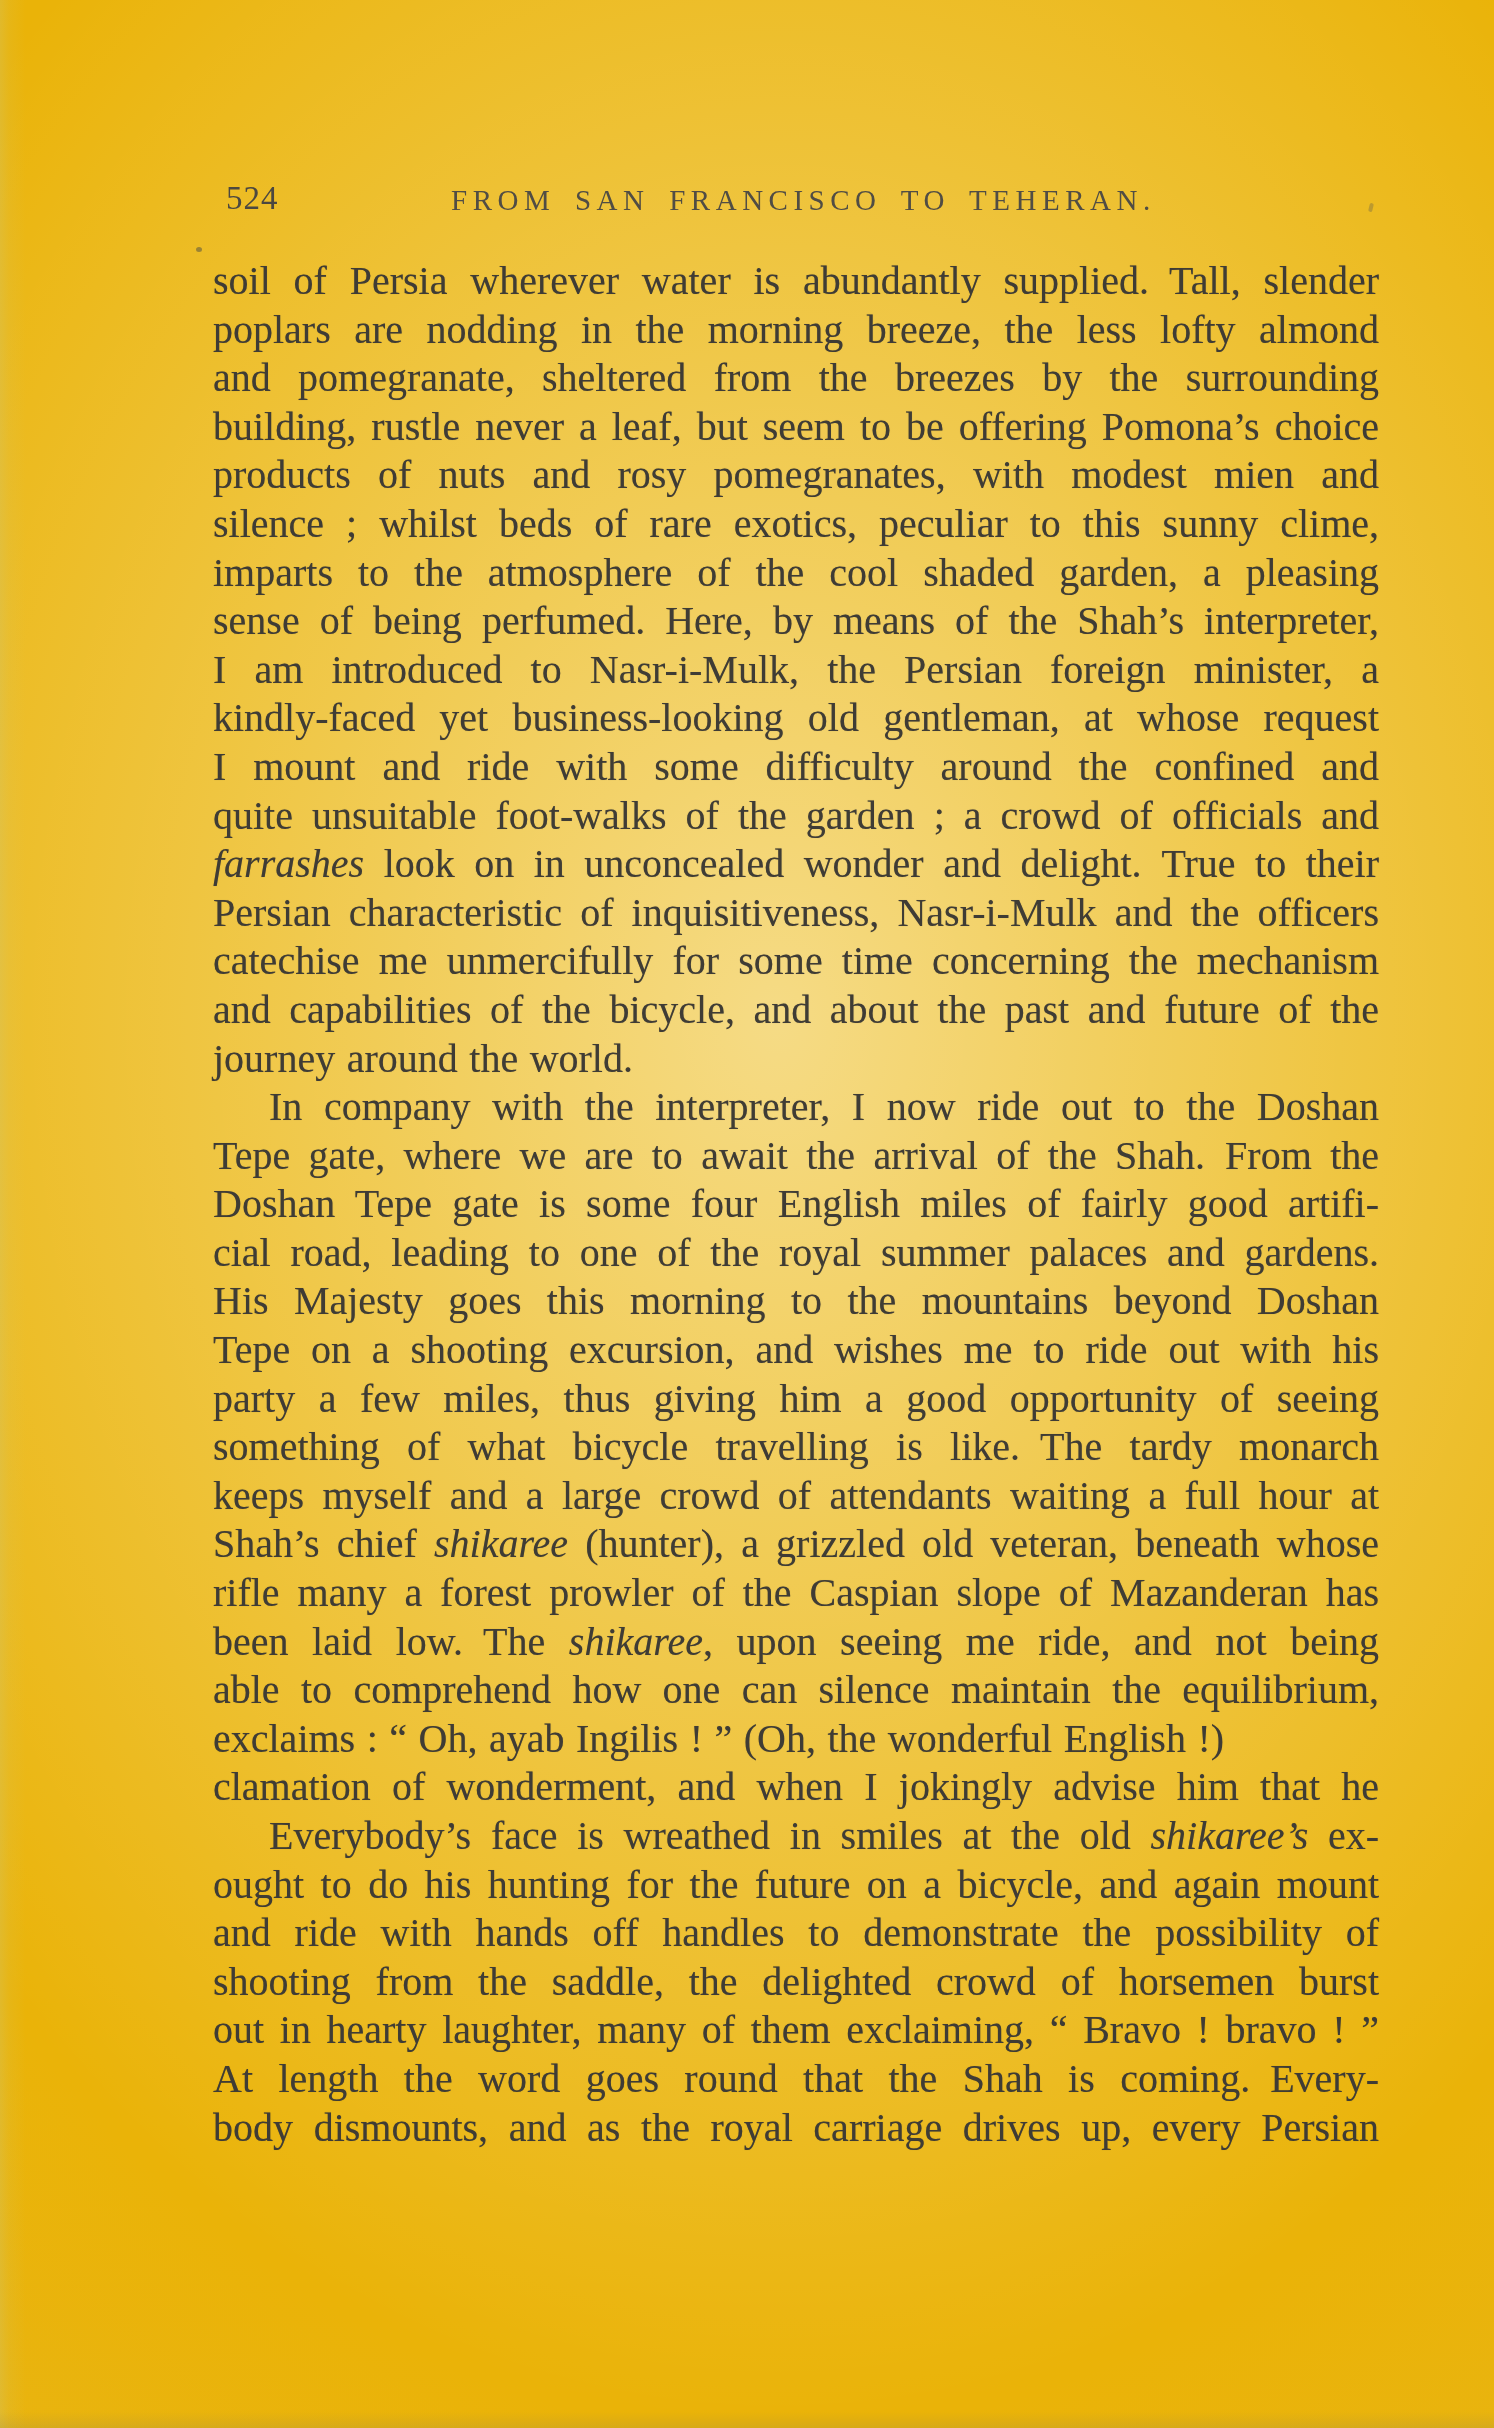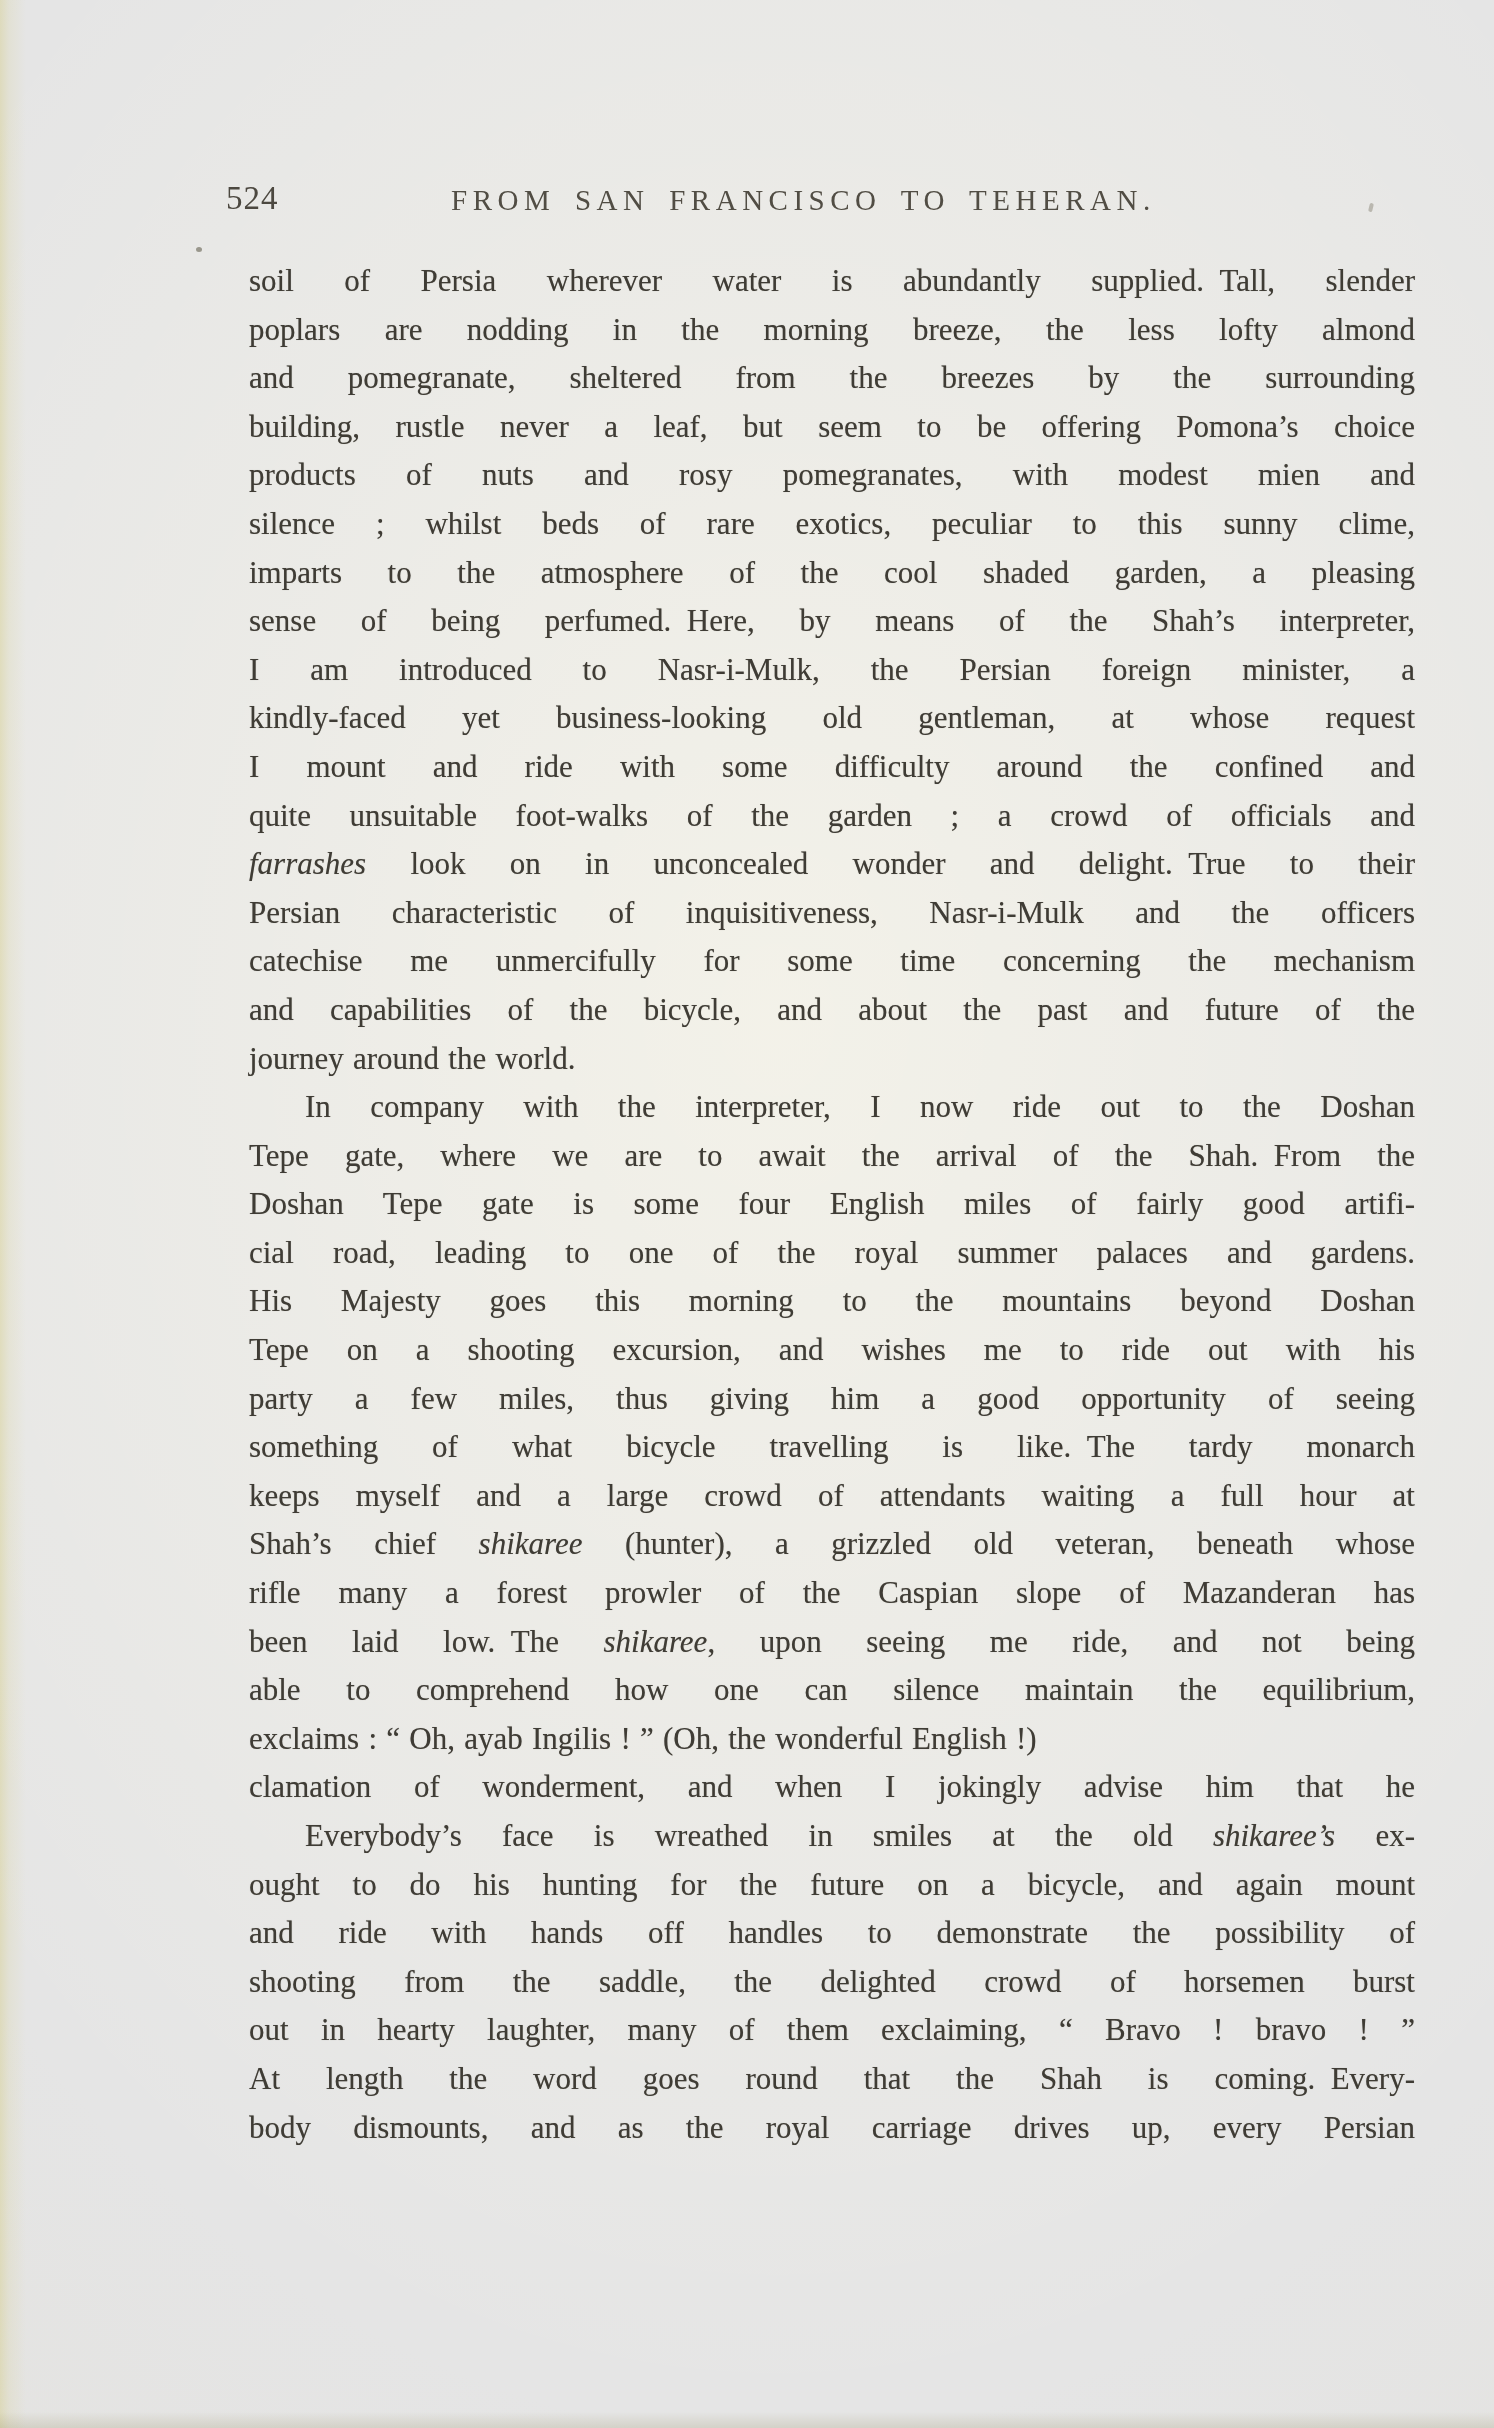--- a/index.html
+++ b/index.html
@@ -1,19 +1,19 @@
 <!DOCTYPE html>
 <html><head>
 <meta charset="utf-8">
 <style>
   html,body { margin:0; padding:0; background:#e8e2c4; }
   .page {
     position:relative;
     width:1494px; height:2428px;
-    background:#e5e5e5;
+    background:#eab308;
     overflow:hidden;
     font-family:"Liberation Serif","DejaVu Serif",serif;
   }
   .vignette {
     position:absolute; inset:0; pointer-events:none;
     background: radial-gradient(ellipse 130% 105% at 52% 42%,
        rgba(255,252,236,0.55) 0%, rgba(255,252,236,0.0) 55%,
        rgba(208,198,158,0.16) 100%);
   }
   .edge-left {
@@ -34,24 +34,23 @@
   }
   .running-header {
     position:absolute; left:451px; top:184px;
     font-size:29px; color:#514d44;
     letter-spacing:5.5px; word-spacing:7px;
     white-space:nowrap;
     text-align:right;
   }
   .body-text {
     position:absolute; left:213px; top:257px; width:1166px;
-    font-size:31px; color:#3f3c35;
+    font-size:40px; color:#3f3c35;
     text-shadow:0 0 0.7px rgba(62,58,48,0.45);
     word-spacing:1.5px;
-    margin-left:36px;
   }
   .line {
     height:48.6px; line-height:48.6px;
     text-align:justify;
     text-align-last:justify;
     white-space:normal;
   }
   .line.nf { text-align:right; text-align-last:left; }
   .line.ind { text-indent:56px; }
   .it { font-style:italic; }

